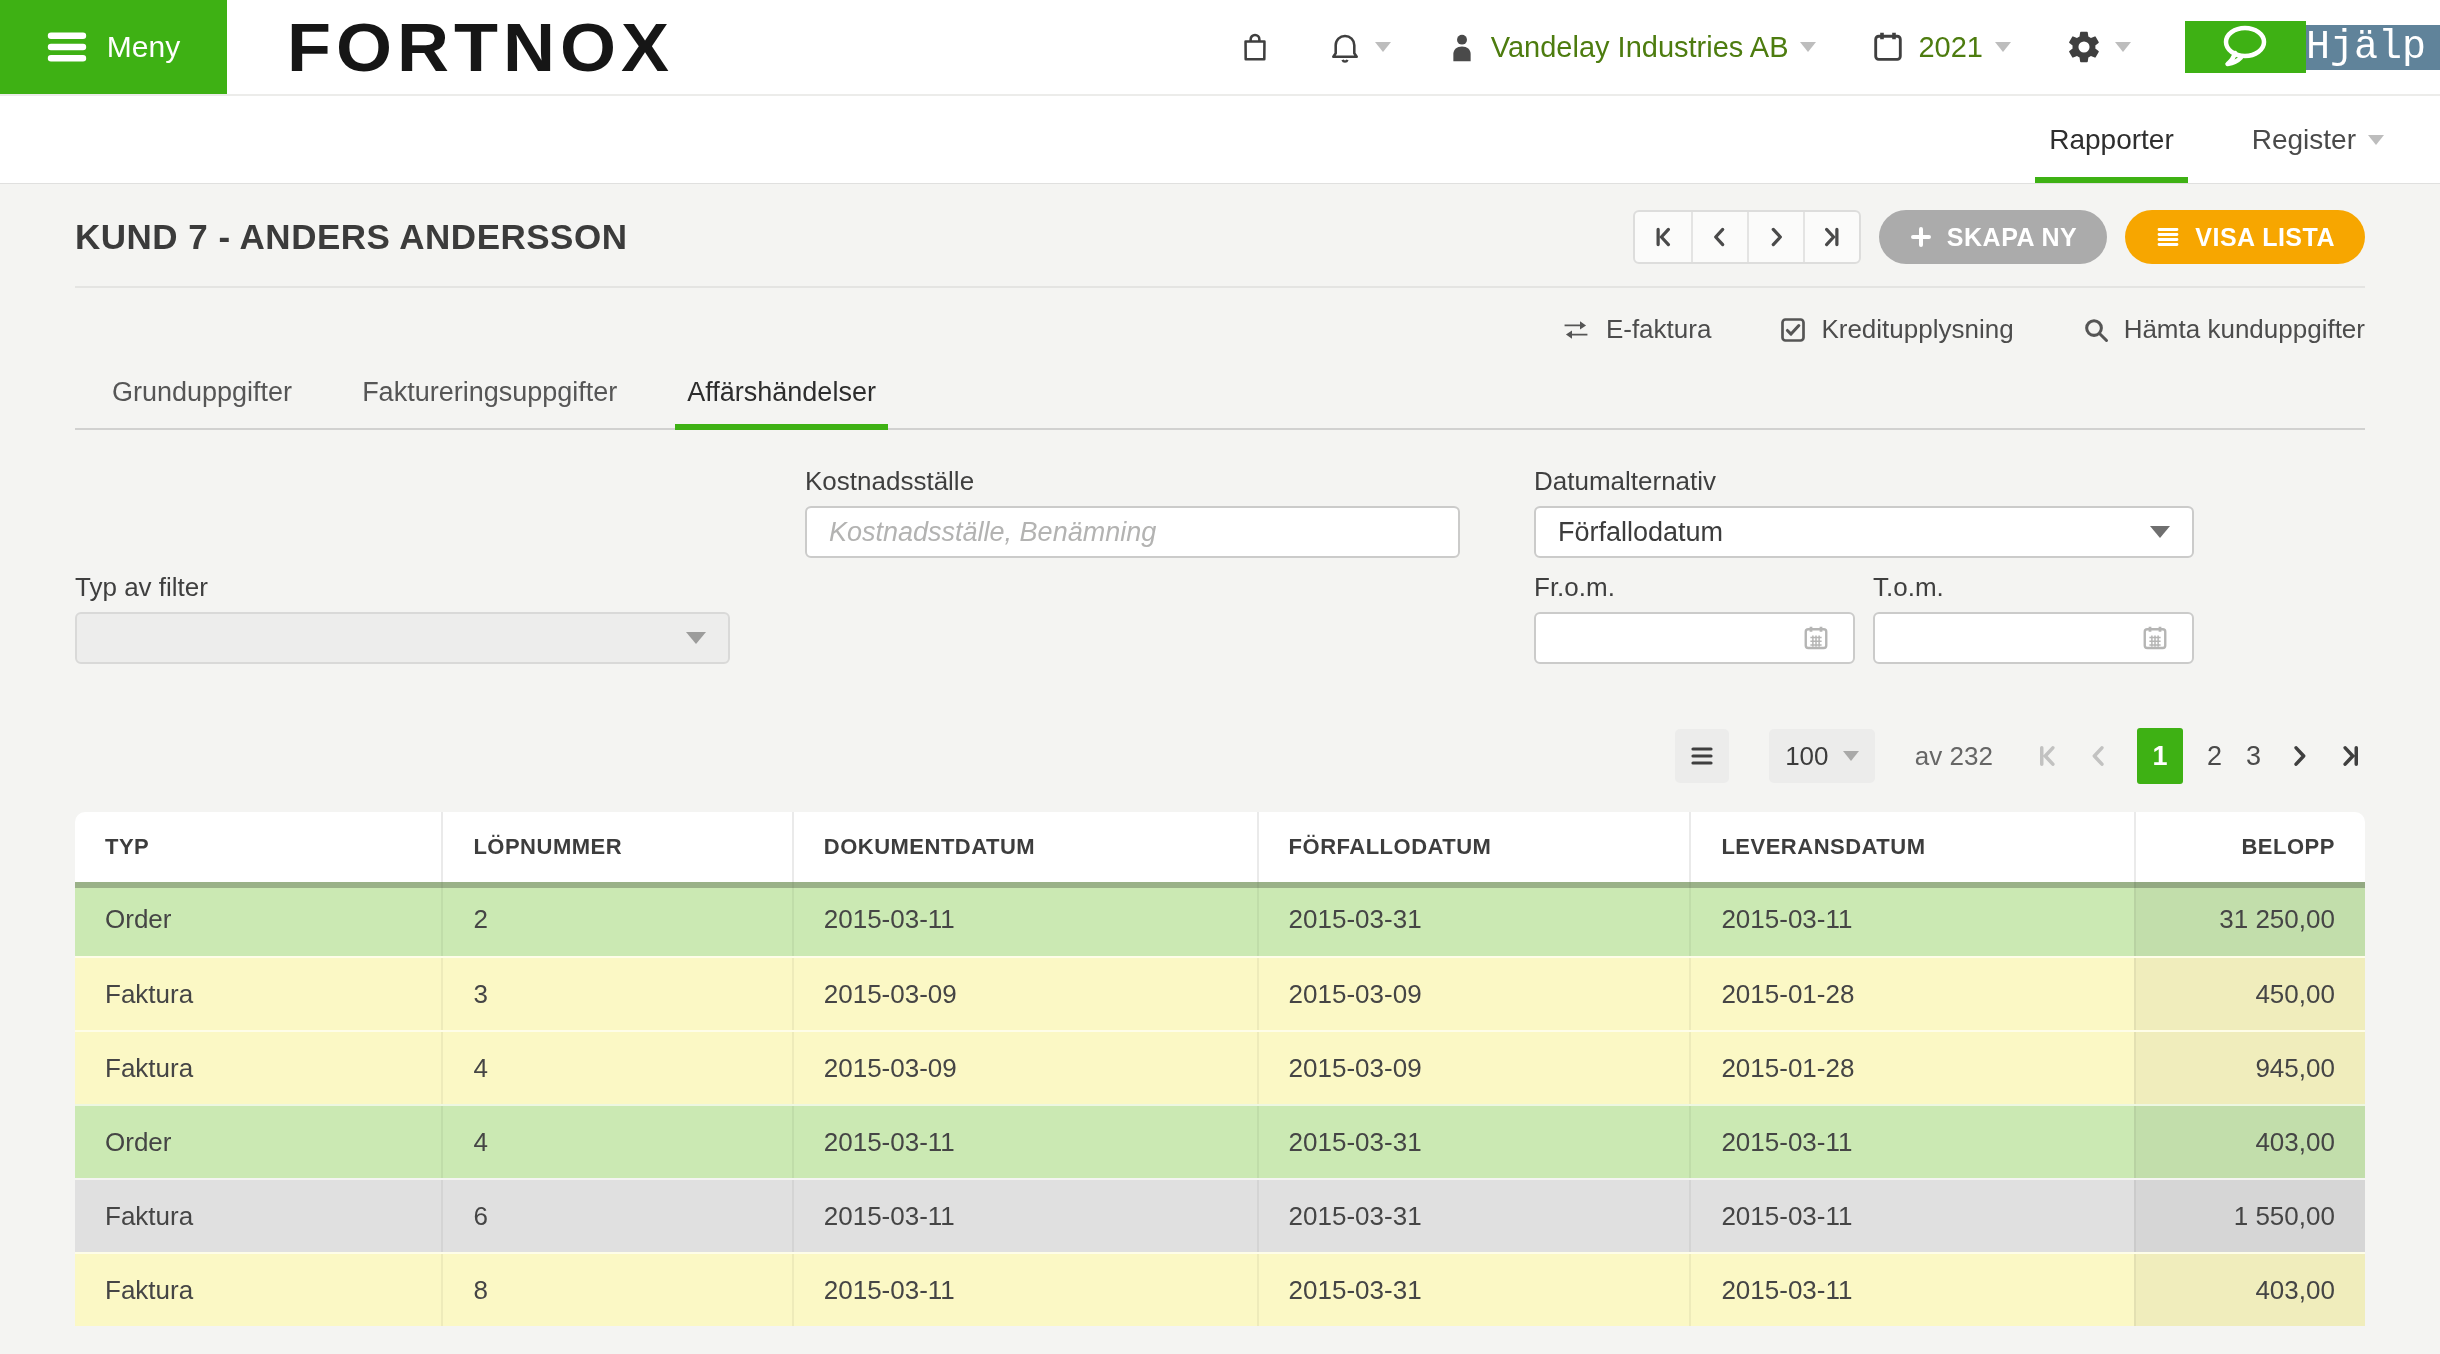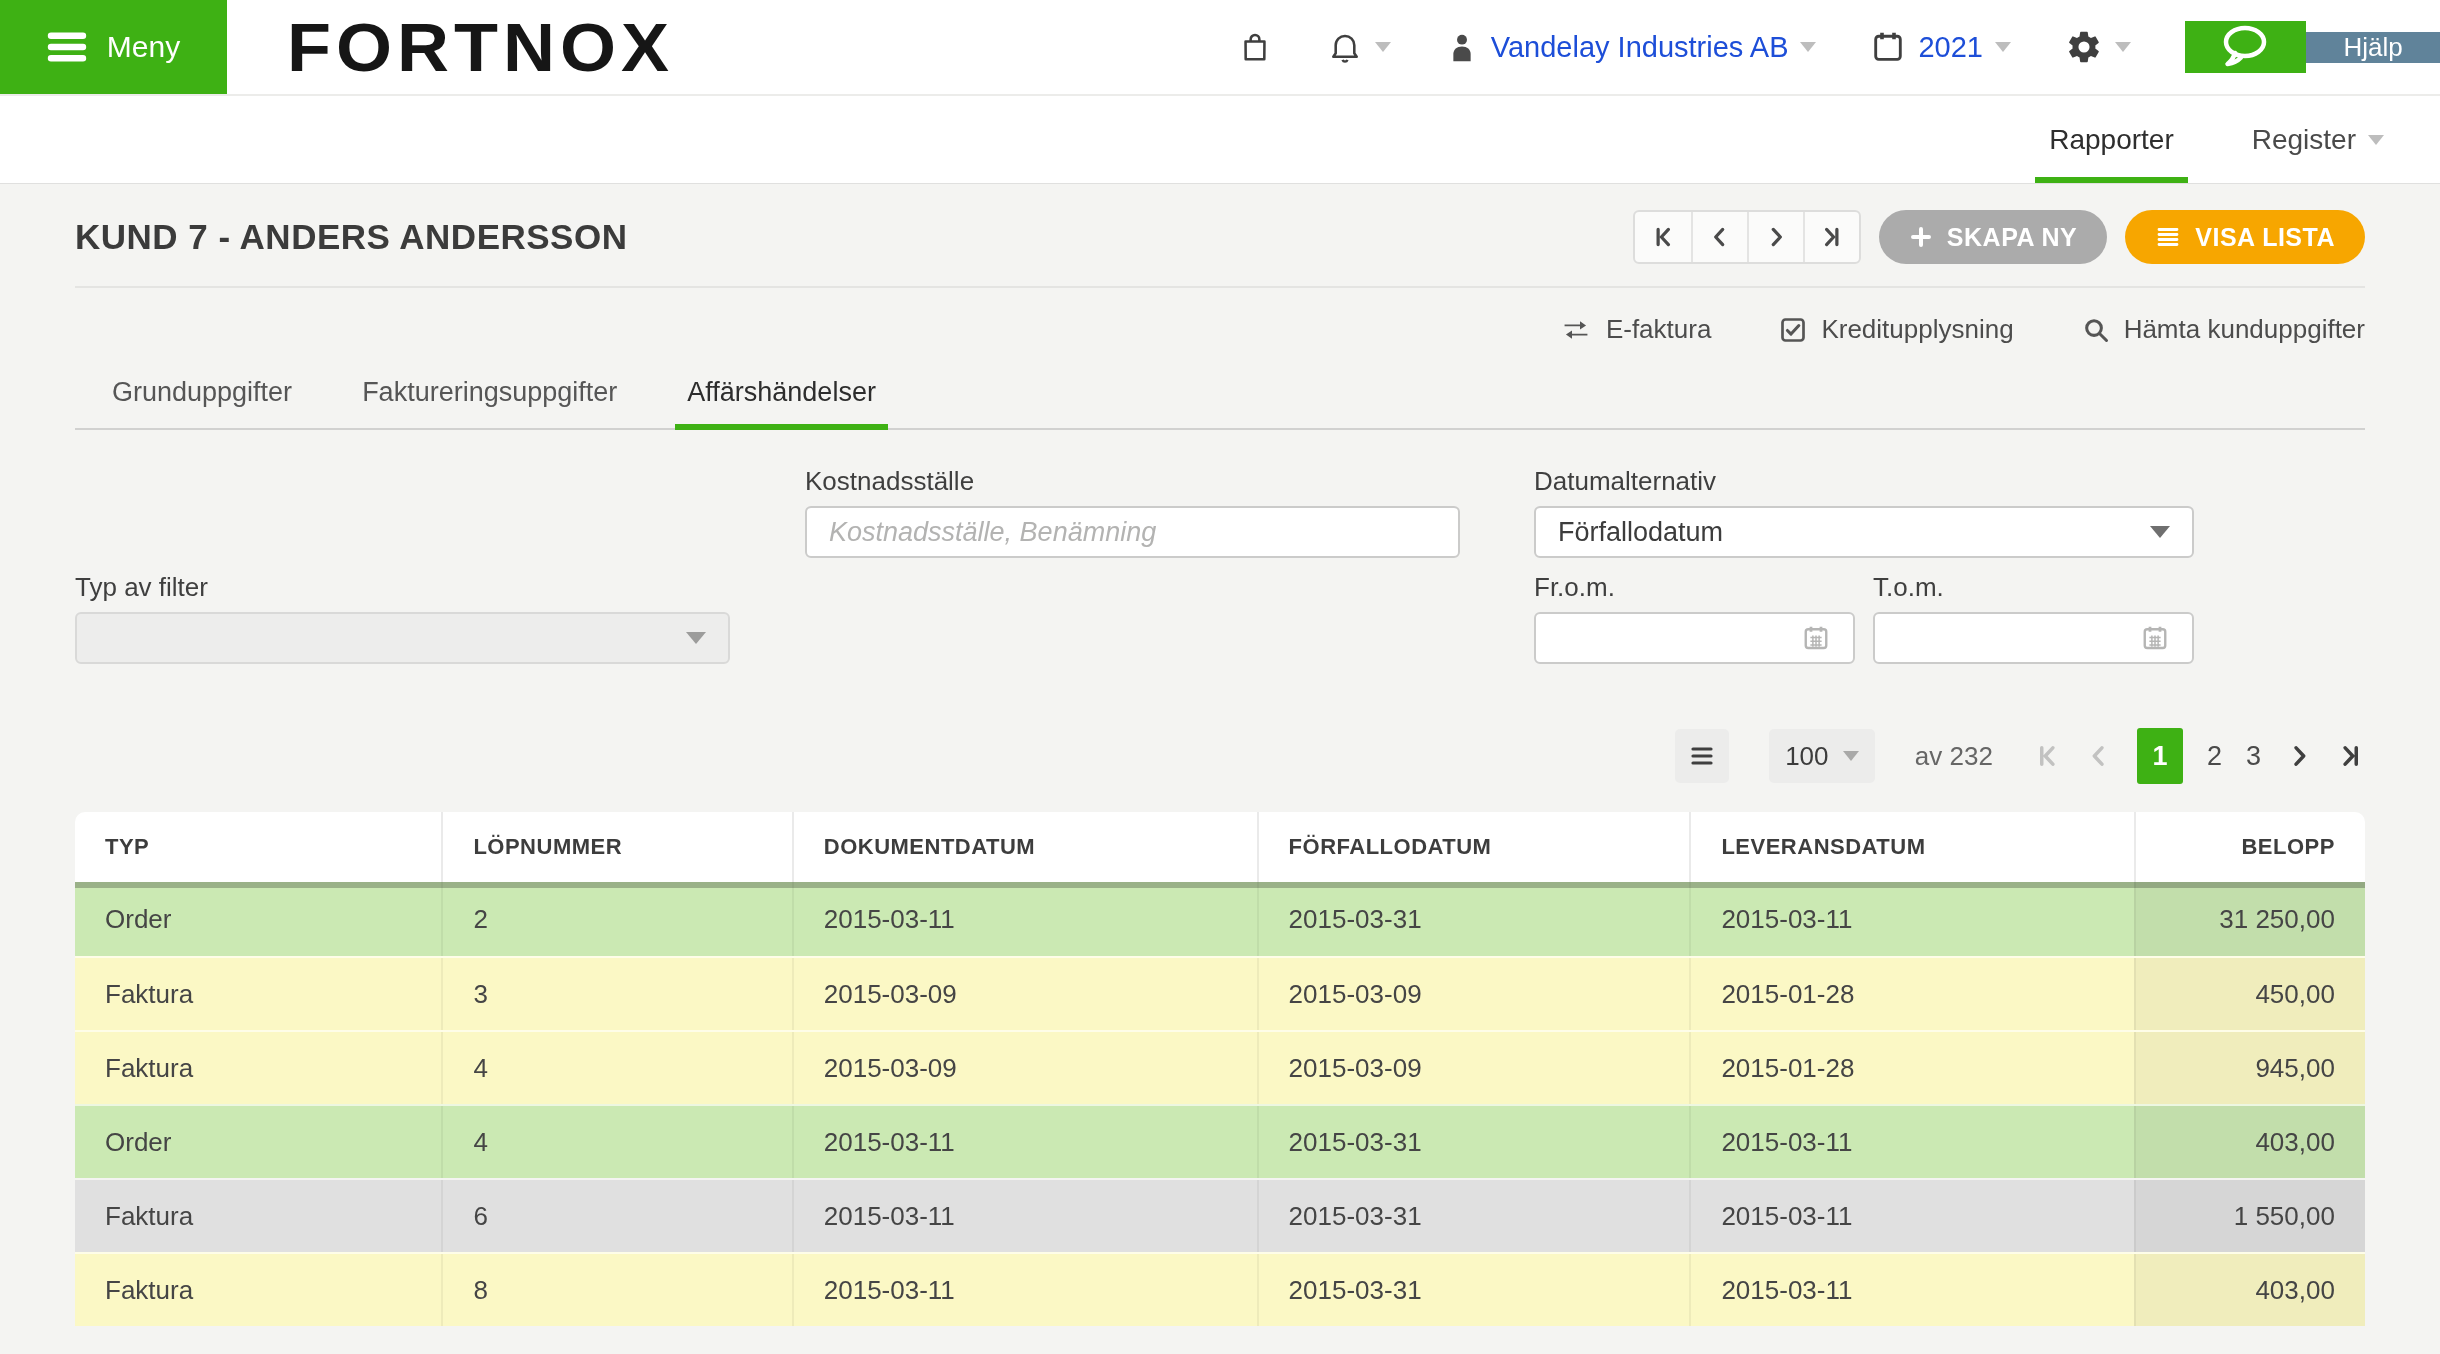--- a/index.html
+++ b/index.html
@@ -10,24 +10,24 @@
   }
   svg { display:block; }
 
   
   .topbar { height:96px; background:#fff; display:flex; align-items:stretch; border-bottom:2px solid #ececea; }
   .menu-btn { width:227px; background:#3eb114; display:flex; align-items:center; justify-content:center; gap:20px; cursor:pointer; }
   .menu-btn .label { color:#fff; font-size:30px; }
   .logo { margin-left:60px; display:flex; align-items:center; font-size:72px; font-weight:bold; letter-spacing:5px; color:#161616; transform:scaleY(0.96); }
   .topbar-right { margin-left:auto; display:flex; align-items:center; }
   .tb-item { display:flex; align-items:center; gap:12px; margin-right:54px; cursor:pointer; color:#3f3f3f; }
-  .tb-item .txt { font-size:29px; color:#1d4ed8; }
+  .tb-item .txt { font-size:29px; color:#4d7c0f; }
   .caret-sm { width:0; height:0; border-left:8px solid transparent; border-right:8px solid transparent; border-top:10px solid #bdbdbd; }
   .chat-btn { width:121px; background:#3eb114; display:flex; align-items:center; justify-content:center; cursor:pointer; }
-  .help-btn { width:134px; background:#60839a; display:flex; align-items:center; justify-content:center; color:#fff; font-size:26px; cursor:pointer; }
+  .help-btn { width:134px; background:#60839a; display:flex; align-items:center; justify-content:flex-start; color:#fff; font-size:40px; cursor:pointer;font-family:Liberation Mono, monospace; }
 
   
   .subnav { height:88px; background:#fff; display:flex; justify-content:flex-end; align-items:center; gap:50px; padding-right:42px; border-bottom:1px solid #e0e0df; }
   .subnav-item { position:relative; height:100%; display:flex; align-items:center; padding:0 14px; font-size:28px; color:#2e2e2e; cursor:pointer; }
   .subnav-item.active::after { content:""; position:absolute; left:0; right:0; bottom:0; height:6px; background:#3eb114; }
   .subnav-item .with-caret { display:flex; align-items:center; gap:12px; color:#4a4a4a; }
 
   
   .content { padding:0 75px; }
   .title-row { display:flex; justify-content:space-between; align-items:center; margin-top:26px; }

